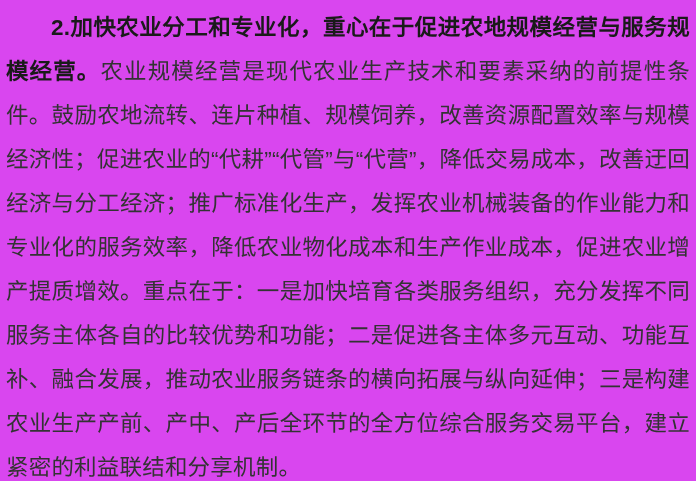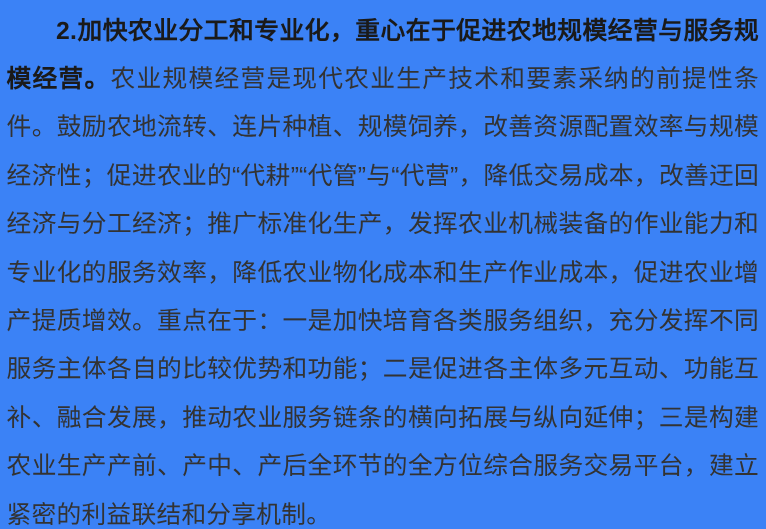--- a/index.html
+++ b/index.html
@@ -11,21 +11,21 @@
     width: 696px;
     height: 481px;
     overflow: hidden;
     font-family: "Liberation Sans", "DejaVu Sans", sans-serif;
   }
   .page {
     box-sizing: border-box;
     width: 696px;
     height: 481px;
     padding: 6px 6px 0 6px;
-    background: #3b82f6;
+    background: #d946ef;
   }
   .paragraph {
     margin: 0;
     font-size: 22.5px;
     line-height: 44px;
     color: #333333;
     text-align: justify;
     text-justify: inter-ideograph;
     text-indent: 2em;
     letter-spacing: 0.2px;

